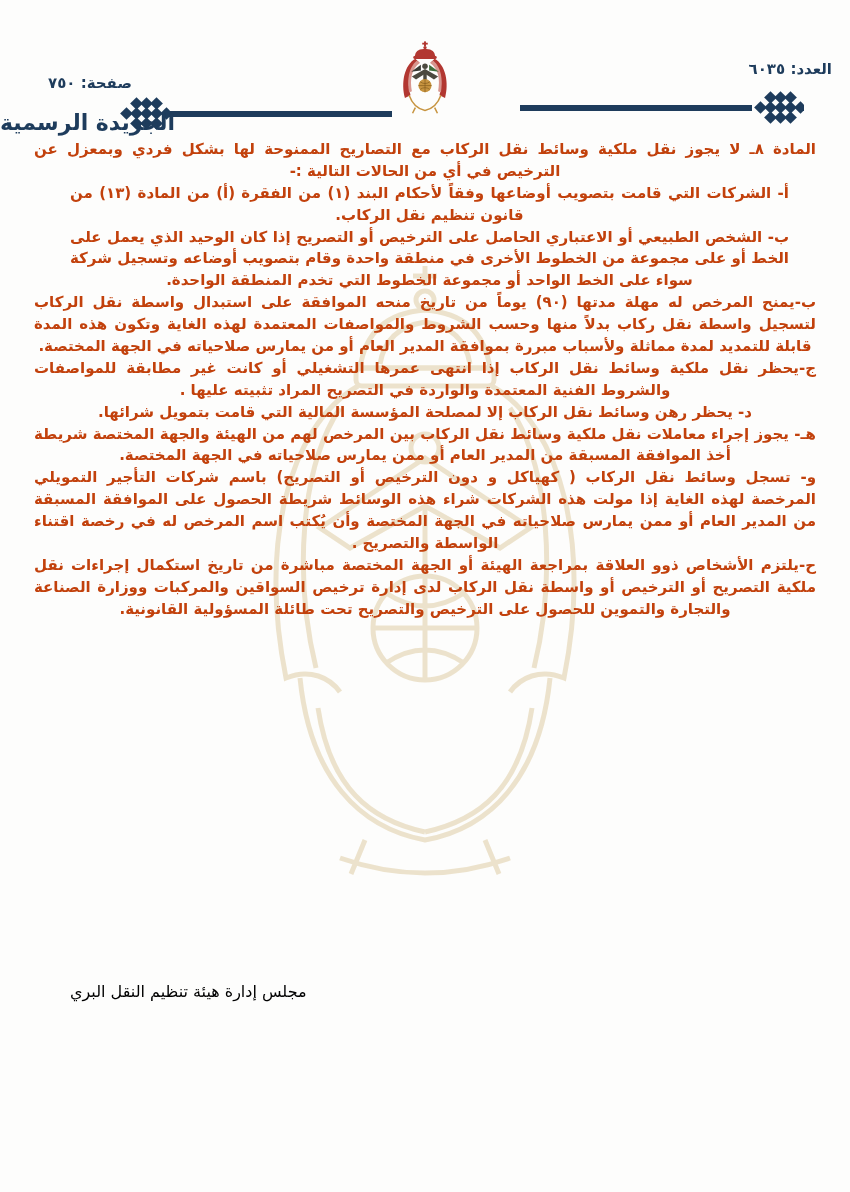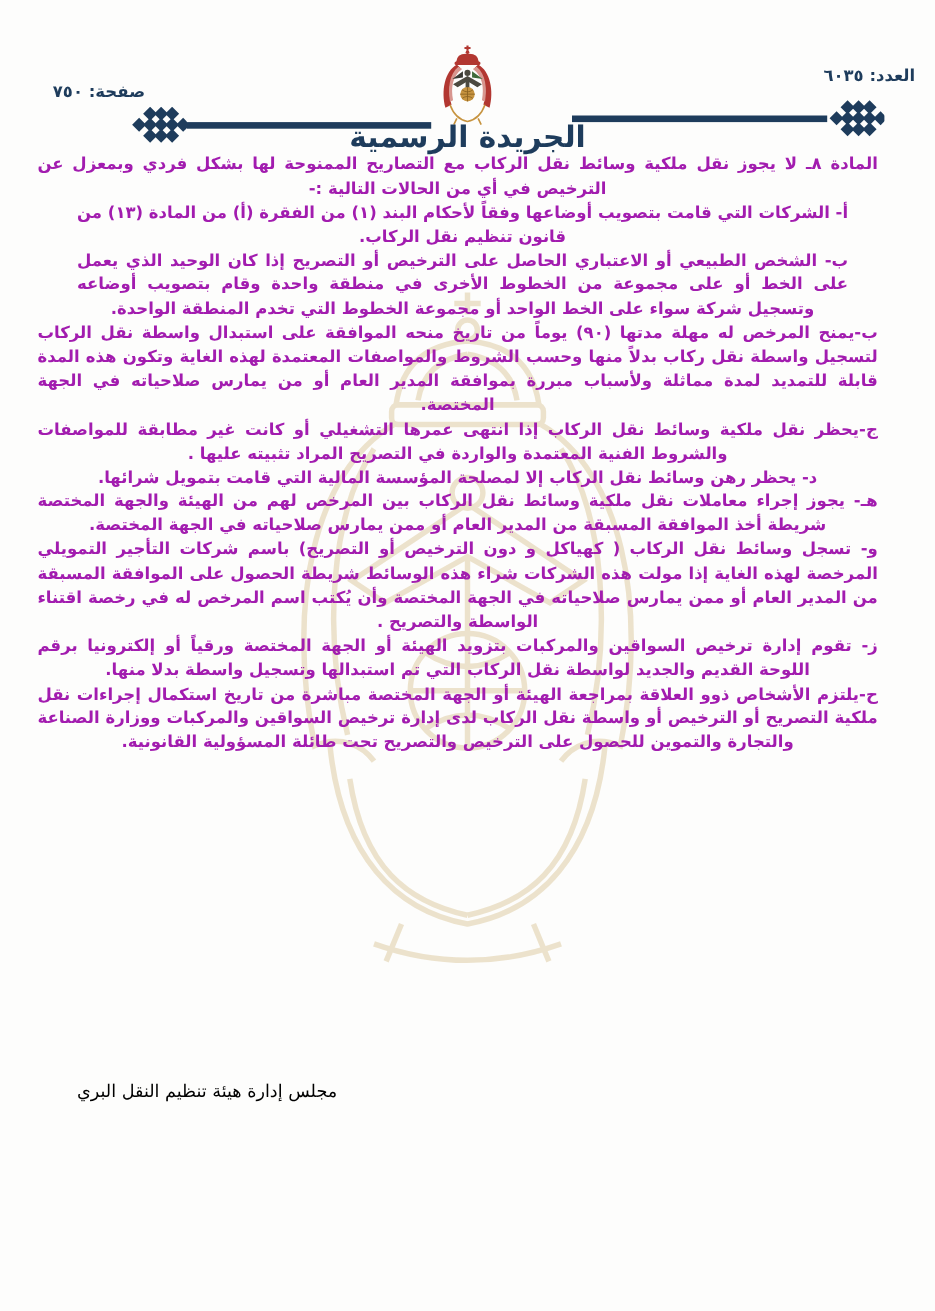--- a/index.html
+++ b/index.html
@@ -44,33 +44,33 @@
 
   .emblem{
     position:absolute;
     left:50%;top:40px;
     transform:translateX(-50%);
     width:74px;height:76px;
   }
   #gazette-title{
     position:absolute;
     left:0;right:0;top:110px;
-    text-align:center;
+    text-align:left;
     color:var(--navy);
     font-weight:bold;
-    font-size:27px;
+    font-size:22px;
     direction:rtl;
   }
 
   
   #document-body{
     position:absolute;
-    top:139px;right:52px;left:34px;
-    direction:rtl;
-    color:#a21caf;
+    top:139px;right:34px;left:34px;
+    direction:rtl;
+    color:#c2410c;
     font-weight:bold;
     font-size:15px;
     line-height:1.46;
     text-align:justify;
     text-align-last:center;
   }
   #document-body p{margin:0;padding:0;}
   #document-body p.indent-1{padding-right:27px;margin-left:36px;}
 
   
@@ -199,18 +199,17 @@
 
   <div id="document-body">
       <p class="para article indent-0">المادة ٨ـ لا يجوز نقل ملكية وسائط نقل الركاب مع التصاريح الممنوحة لها بشكل فردي وبمعزل عن الترخيص في أي من الحالات التالية :-</p>
       <p class="para item indent-1">أ-   الشركات التي قامت بتصويب أوضاعها وفقاً لأحكام البند (١) من الفقرة (أ) من المادة (١٣) من قانون تنظيم نقل الركاب.</p>
       <p class="para item indent-1">ب-  الشخص الطبيعي أو الاعتباري الحاصل على الترخيص أو التصريح إذا كان الوحيد الذي يعمل على الخط أو على مجموعة من الخطوط الأخرى في منطقة واحدة وقام بتصويب أوضاعه وتسجيل شركة سواء على الخط الواحد أو مجموعة الخطوط التي تخدم المنطقة الواحدة.</p>
       <p class="para item indent-0">ب-يمنح المرخص له مهلة مدتها (٩٠) يوماً من تاريخ منحه الموافقة على استبدال واسطة نقل الركاب لتسجيل واسطة نقل ركاب بدلاً منها وحسب الشروط والمواصفات المعتمدة لهذه الغاية وتكون هذه المدة قابلة للتمديد لمدة مماثلة ولأسباب مبررة بموافقة المدير العام أو من يمارس صلاحياته في الجهة المختصة.</p>
       <p class="para item indent-0">ج-يحظر نقل ملكية وسائط نقل الركاب إذا انتهى عمرها التشغيلي أو كانت غير مطابقة للمواصفات والشروط الفنية المعتمدة والواردة في التصريح المراد تثبيته عليها .</p>
       <p class="para item indent-0">د- يحظر رهن وسائط نقل الركاب إلا لمصلحة المؤسسة المالية التي قامت بتمويل شرائها.</p>
       <p class="para item indent-0">هـ- يجوز إجراء معاملات نقل ملكية وسائط نقل الركاب بين المرخص لهم  من الهيئة والجهة المختصة شريطة أخذ الموافقة المسبقة من المدير العام أو ممن يمارس صلاحياته في الجهة المختصة.</p>
       <p class="para item indent-0">و- تسجل وسائط نقل الركاب ( كهياكل و دون الترخيص أو التصريح) باسم شركات التأجير التمويلي المرخصة لهذه الغاية إذا مولت هذه الشركات شراء هذه الوسائط شريطة الحصول على الموافقة المسبقة من المدير العام أو ممن يمارس صلاحياته في الجهة المختصة وأن يُكتب اسم المرخص له في رخصة اقتناء الواسطة والتصريح .</p>
-      <p class="para item indent-0">ز- تقوم إدارة ترخيص السواقين والمركبات بتزويد الهيئة أو الجهة المختصة ورقياً أو إلكترونيا برقم اللوحة القديم والجديد لواسطة نقل الركاب التي تم استبدالها وتسجيل واسطة بدلا منها.</p>
       <p class="para item indent-0">ح-يلتزم الأشخاص ذوو العلاقة بمراجعة الهيئة أو الجهة المختصة مباشرة من تاريخ استكمال إجراءات نقل ملكية التصريح أو الترخيص أو واسطة نقل الركاب لدى إدارة ترخيص السواقين والمركبات ووزارة الصناعة والتجارة والتموين للحصول على الترخيص والتصريح تحت طائلة المسؤولية القانونية.</p>
     </div>
 
   <div id="signature">مجلس إدارة هيئة تنظيم النقل البري</div>
 </div>
 
 </body></html>

